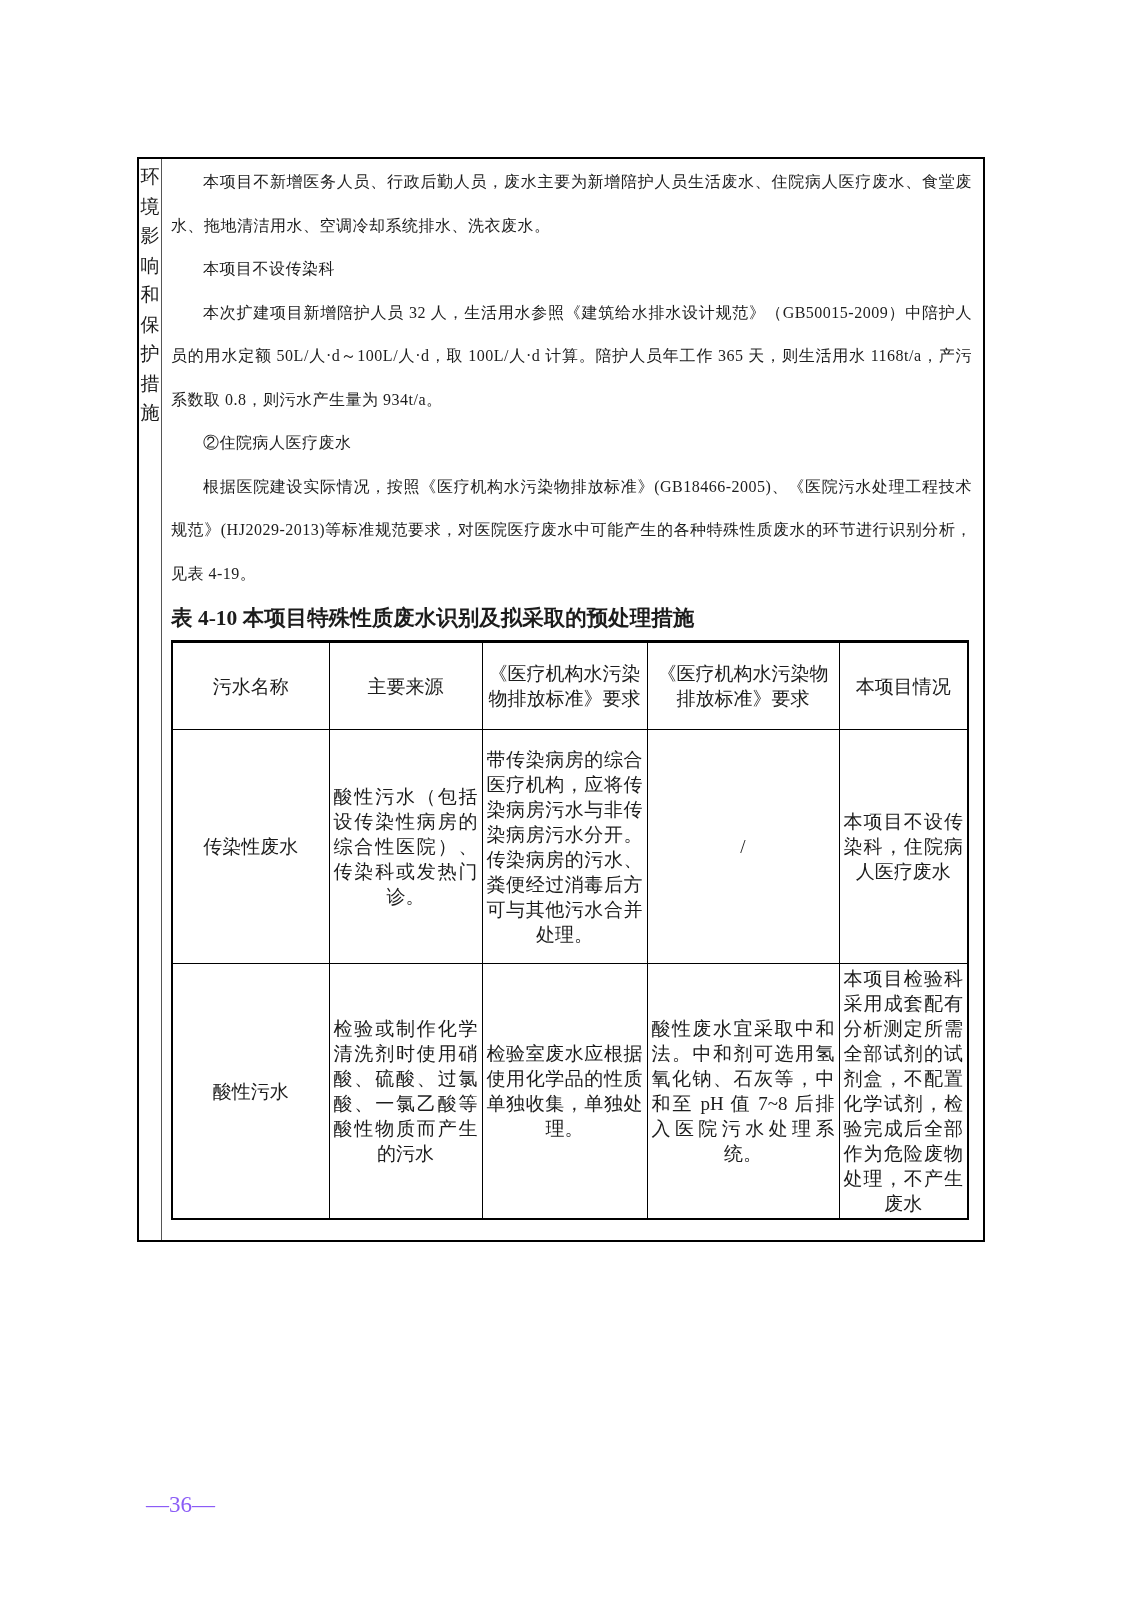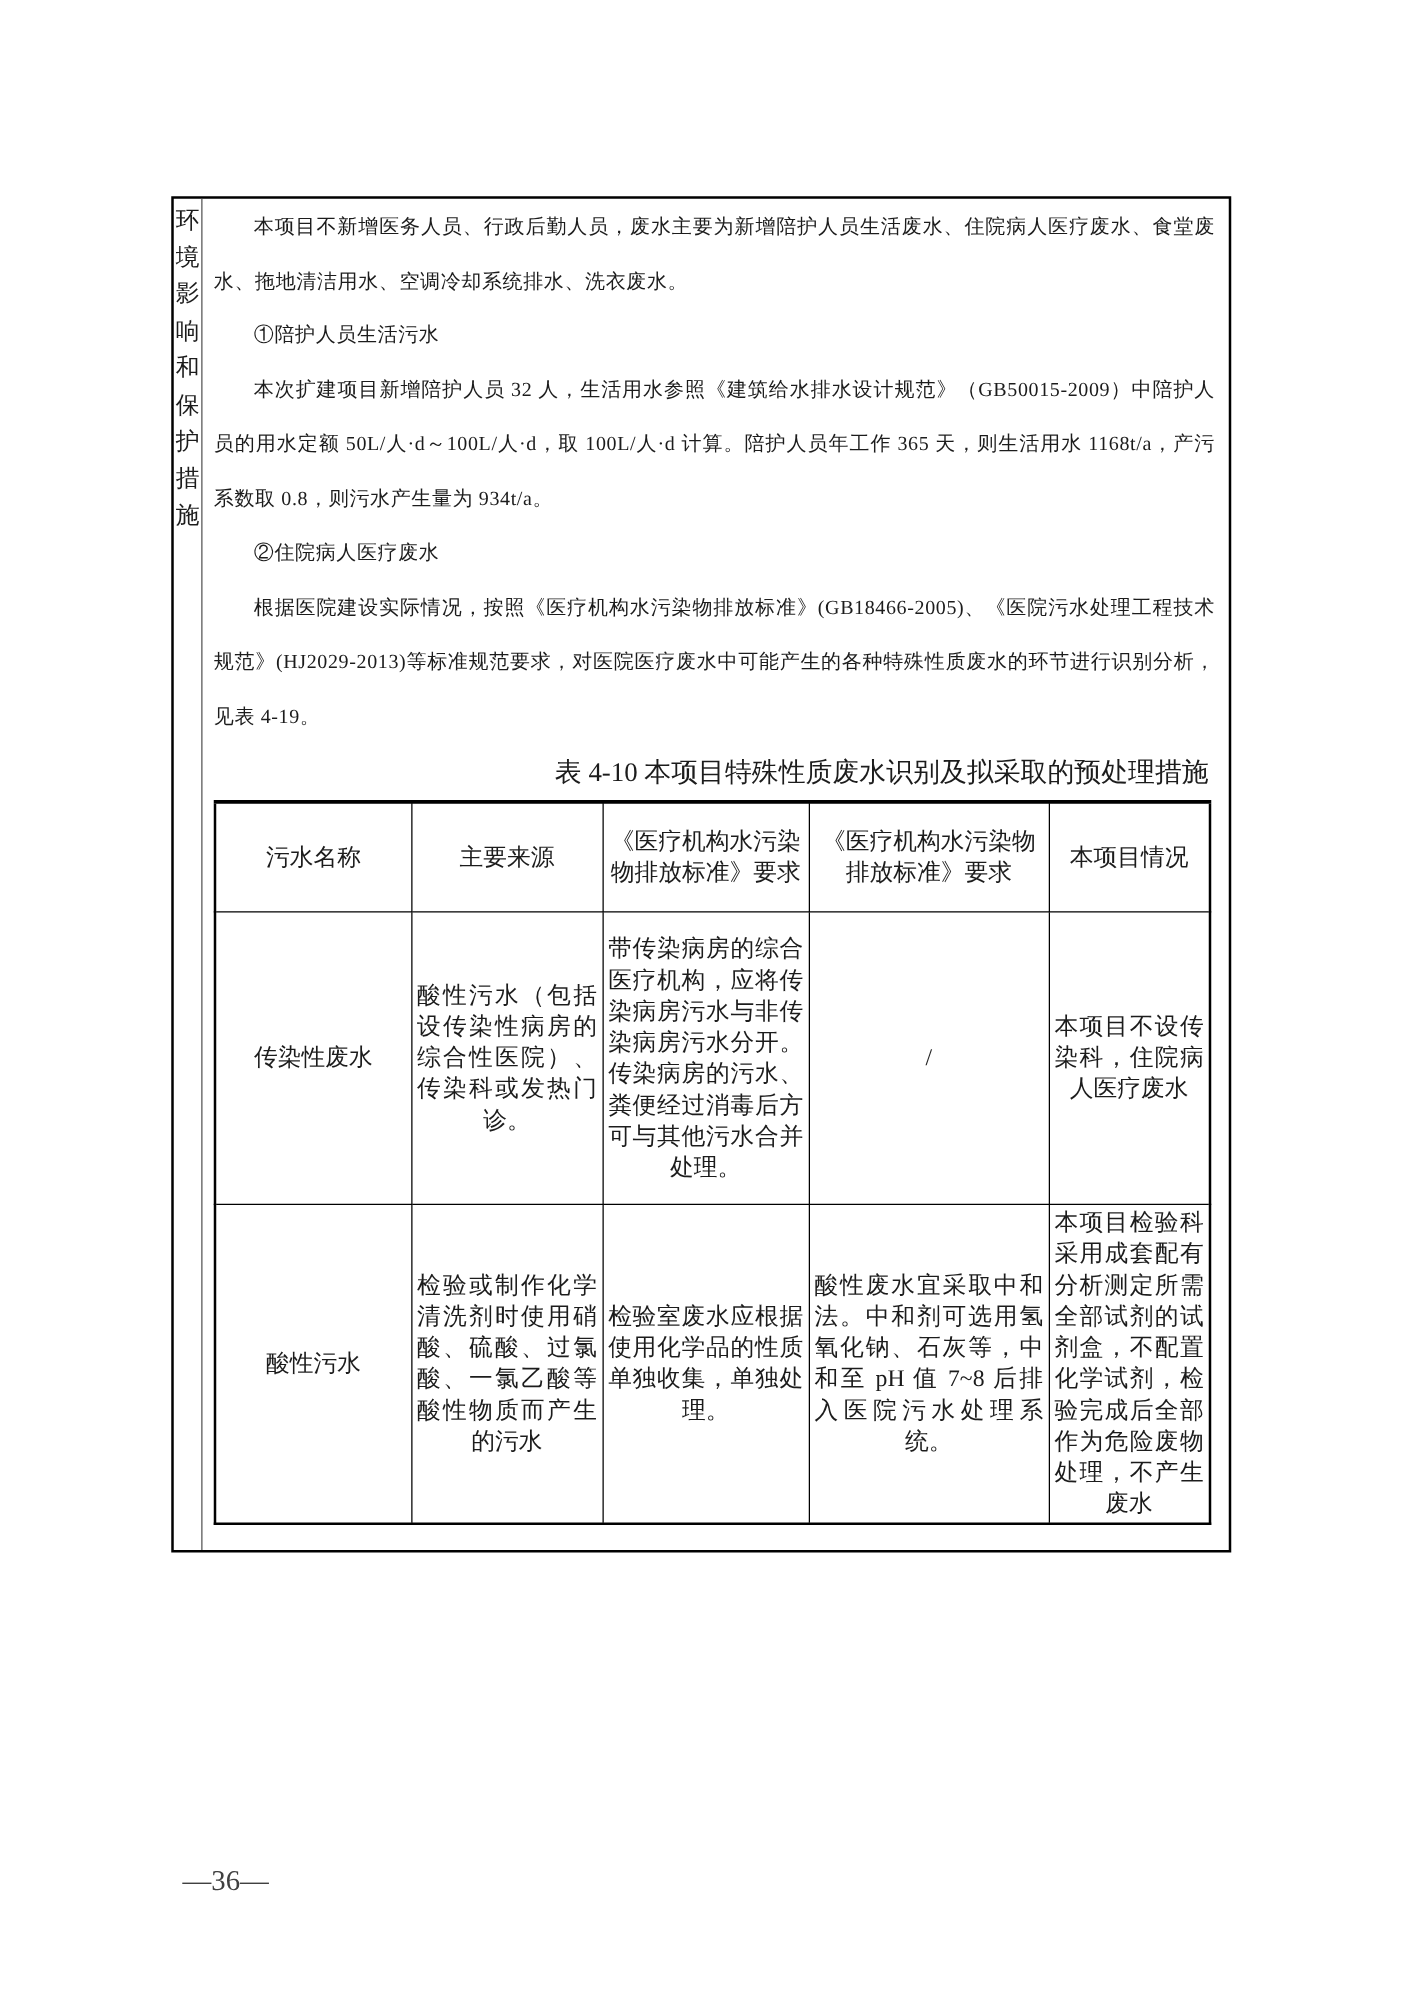--- a/index.html
+++ b/index.html
@@ -49,24 +49,24 @@
   }
   .para {
     margin: 0;
     font-size: 16px;
     line-height: 43.5px;
     text-align: justify;
     text-indent: 2em;
     letter-spacing: 0.5px;
   }
   .table-title {
-    font-weight: normal;
+    font-weight: bold;
     font-size: 21.5px;
     line-height: 30px;
-    text-align: right;
+    text-align: left;
     margin: 8px 0 7px 0;
     width: 796px;
   }
   table.wastewater {
     width: 796px;
     table-layout: fixed;
     border-collapse: collapse;
     border: 2px solid #000;
     border-top: 3px solid #000;
   }
@@ -88,41 +88,41 @@
     margin-left: 19px;
   }
   tr.header-row { height: 88px; }
   tr.row-1 { height: 234px; }
   tr.row-2 { height: 236px; }
   .page-number {
     position: absolute;
     left: 146px;
     top: 1492px;
     font-size: 23px;
-    color: #404040;
+    color: #8b5cf6;
   }
 </style>
 </head>
 <body>
 
 <div class="content-box">
   <div class="sidebar">
     <span>环</span>
     <span>境</span>
     <span>影</span>
     <span>响</span>
     <span>和</span>
     <span>保</span>
     <span>护</span>
     <span>措</span>
     <span>施</span>
   </div>
   <div class="main">
     <p class="para">本项目不新增医务人员、行政后勤人员，废水主要为新增陪护人员生活废水、住院病人医疗废水、食堂废水、拖地清洁用水、空调冷却系统排水、洗衣废水。</p>
-    <p class="para">①陪护人员生活污水</p>
+    <p class="para">本项目不设传染科</p>
     <p class="para">本次扩建项目新增陪护人员 32 人，生活用水参照《建筑给水排水设计规范》（GB50015-2009）中陪护人员的用水定额 50L/人·d～100L/人·d，取 100L/人·d 计算。陪护人员年工作 365 天，则生活用水 1168t/a，产污系数取 0.8，则污水产生量为 934t/a。</p>
     <p class="para">②住院病人医疗废水</p>
     <p class="para">根据医院建设实际情况，按照《医疗机构水污染物排放标准》(GB18466-2005)、《医院污水处理工程技术规范》(HJ2029-2013)等标准规范要求，对医院医疗废水中可能产生的各种特殊性质废水的环节进行识别分析，见表 4-19。</p>
 
     <div class="table-title">表 4-10 本项目特殊性质废水识别及拟采取的预处理措施</div>
 
     <table class="wastewater">
       <colgroup>
         <col style="width:157px">
         <col style="width:153px">

